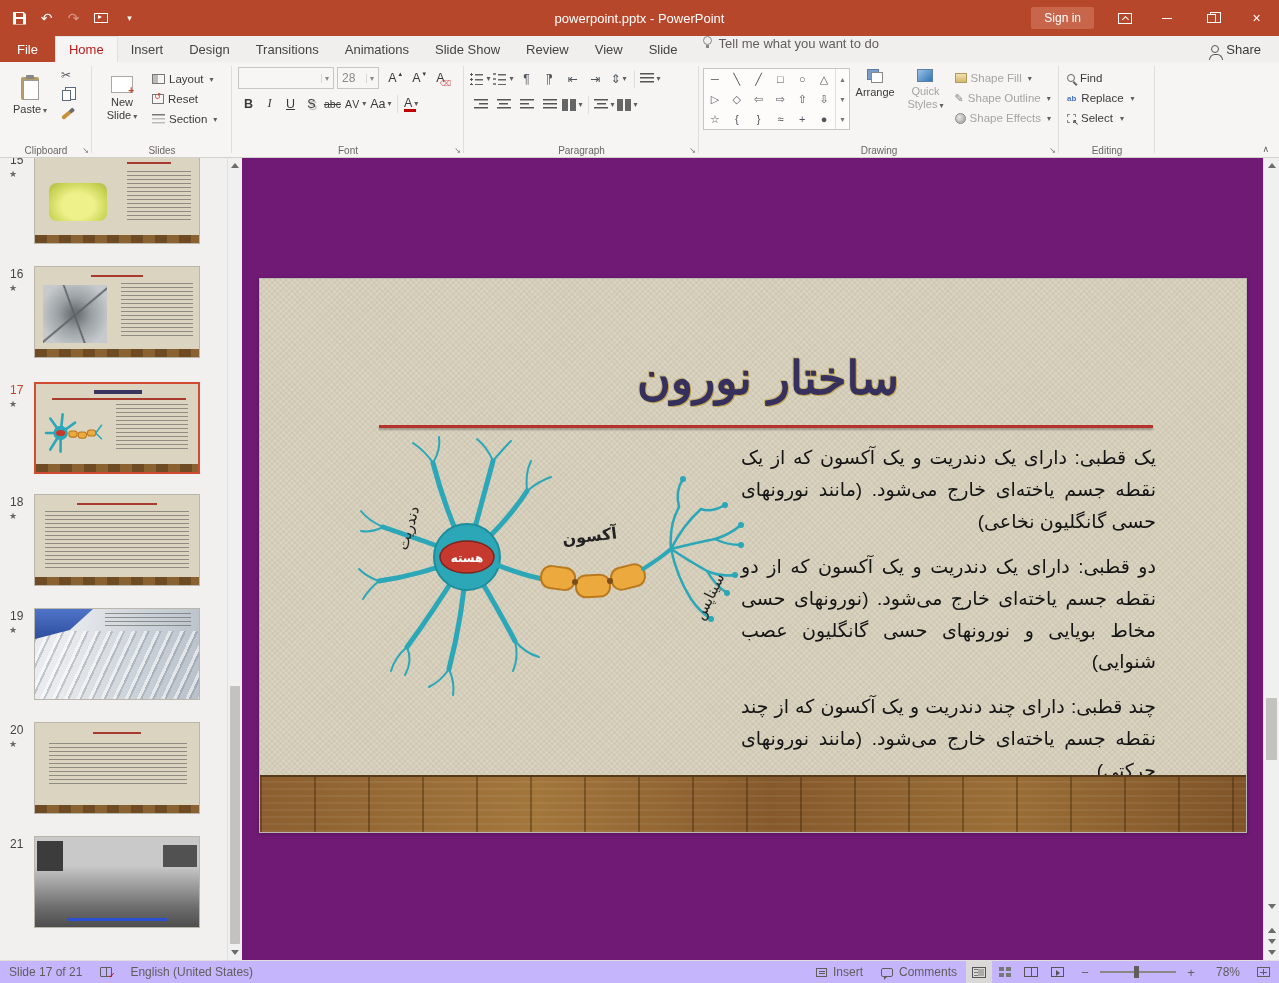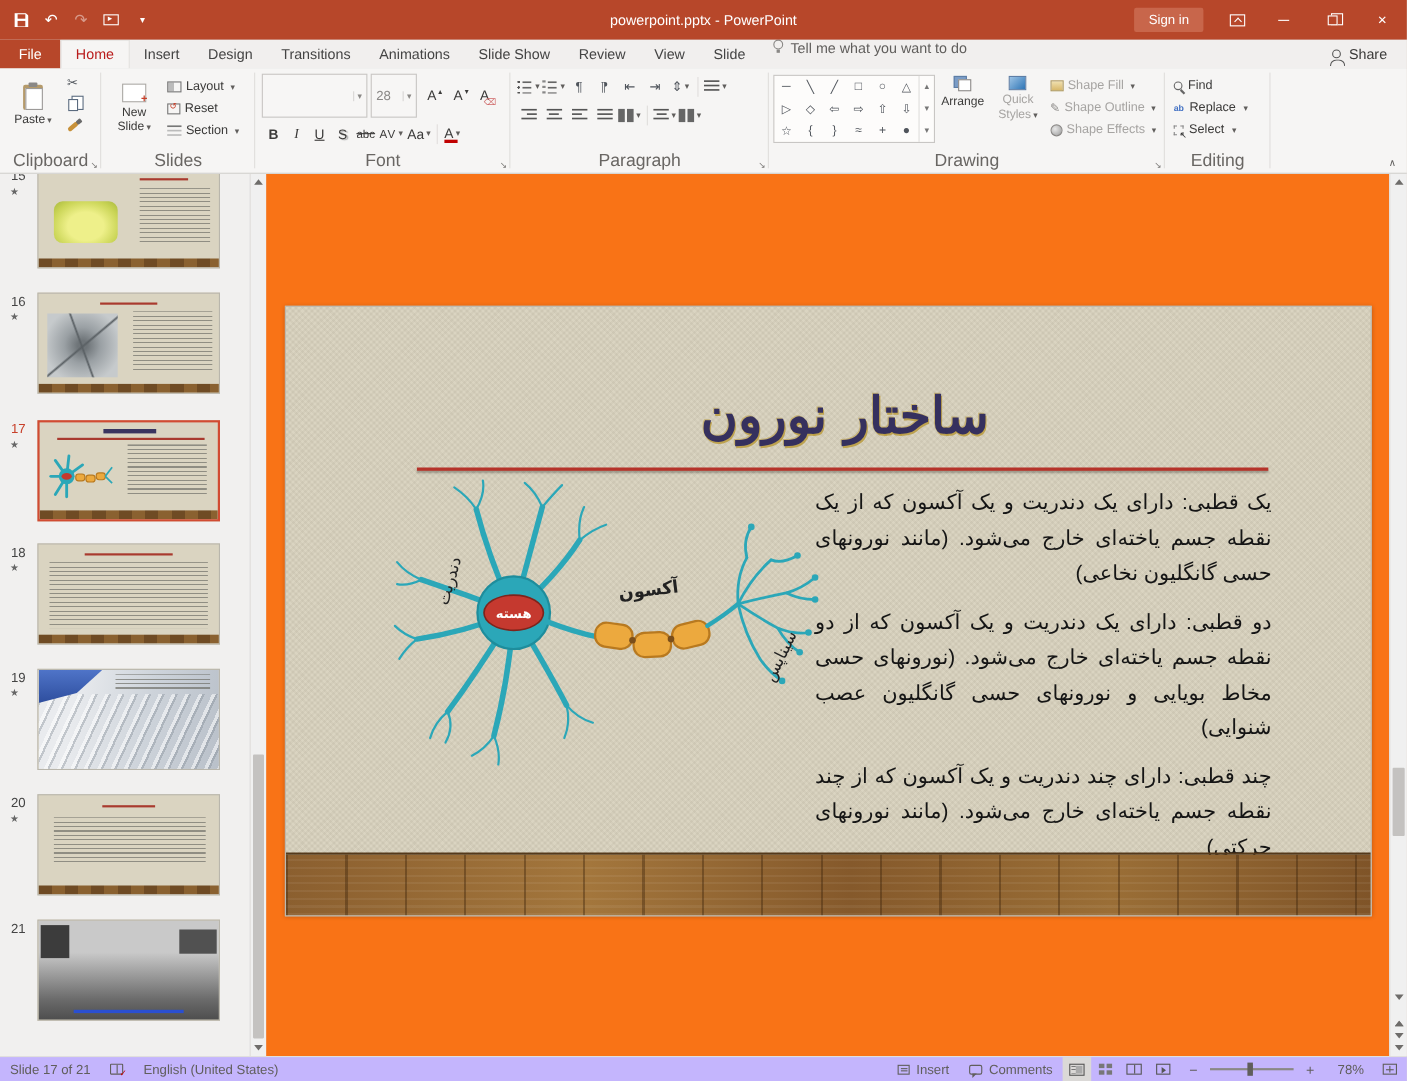--- a/index.html
+++ b/index.html
@@ -38,21 +38,21 @@
   .i-bulb { width:9px; height:9px; border:1.5px solid #8A8886; border-radius:50%; position:relative; }
   .i-bulb::after { content:""; position:absolute; left:2px; top:8px; width:3px; height:3px; background:#8A8886; }
   .share { margin-left:auto; margin-right:18px; display:flex; align-items:center; gap:7px; color:#3B3A39; }
   .i-person { width:8px; height:8px; border:1.5px solid #555; border-radius:50%; position:relative; }
   .i-person::after { content:""; position:absolute; left:-3px; top:8px; width:12px; height:5px; border:1.5px solid #555; border-bottom:none; border-radius:6px 6px 0 0; }
 
   
   .ribbon { position:absolute; top:62px; left:0; right:0; height:96px; background:#F6F5F4; border-bottom:1px solid #D2D0CE; display:flex; z-index:30; }
   .rgroup { position:relative; height:100%; padding:3px 4px 16px 4px; flex-shrink:0; }
   .rgroup::after { content:""; position:absolute; right:0; top:4px; bottom:4px; width:1px; background:#E0DEDC; }
-  .glabel { position:absolute; bottom:1px; left:0; right:0; text-align:center; font-size:16px; color:#696663; }
+  .glabel { position:absolute; bottom:1px; left:0; right:0; text-align:center; font-size:10px; color:#696663; }
   .launcher { position:absolute; right:3px; bottom:2px; font-size:8px; color:#7A7876; line-height:1; }
   .caret::after { content:"▾"; font-size:8px; color:#605E5C; margin-left:2px; }
   .row { display:flex; align-items:center; }
   .col { display:flex; flex-direction:column; }
   .bb { display:flex; flex-direction:column; align-items:center; width:52px; font-size:11px; color:#3B3A39; line-height:1.2; padding-top:4px; text-align:center; }
   .bb .cap { margin-top:3px; }
   .sbtn { display:flex; align-items:center; gap:4px; font-size:11.5px; color:#3B3A39; height:20px; padding:0 4px; white-space:nowrap; }
   .sico { width:20px; height:20px; display:flex; align-items:center; justify-content:center; font-size:12px; color:#50555C; }
   .grayed { color:#A6A4A2 !important; }
 
@@ -63,21 +63,21 @@
   .i-copy::after { content:""; position:absolute; left:2.5px; top:-3.5px; width:9px; height:11px; border:1px solid #5B6B7F; background:#fff; z-index:-1; }
   .i-painter { width:11px; height:4px; background:#C7913A; border-radius:2px; transform:rotate(-40deg); position:relative; }
   .i-painter::after { content:""; position:absolute; right:-4px; top:0; width:5px; height:4px; background:#6B6B6B; border-radius:1px; }
   .i-newslide { width:22px; height:17px; background:#fff; border:1px solid #ABA8A4; position:relative; }
   .i-newslide::after { content:"+"; position:absolute; right:-2px; bottom:-5px; font-size:10px; color:#C8402A; font-weight:bold; }
   .i-layout { width:13px; height:10px; border:1px solid #777; background:linear-gradient(90deg,#BBB 0 5px,transparent 5px); }
   .i-reset { width:12px; height:10px; border:1px solid #777; position:relative; }
   .i-reset::after { content:"↺"; position:absolute; left:1px; top:-3px; font-size:8px; color:#C8402A; }
   .i-section { width:13px; height:10px; background:linear-gradient(#777 0 0) 0 0/13px 1.5px no-repeat, linear-gradient(#BBB 0 0) 0 4px/13px 1.5px no-repeat, linear-gradient(#BBB 0 0) 0 8px/13px 1.5px no-repeat; }
 
-  .combo { height:40px; border:1px solid #C8C6C4; background:#F7F6F5; display:flex; align-items:center; font-size:12px; color:#8A8886; padding:0 4px; position:relative; }
+  .combo { height:22px; border:1px solid #C8C6C4; background:#F7F6F5; display:flex; align-items:center; font-size:12px; color:#8A8886; padding:0 4px; position:relative; }
   .combo .cv { flex:1; }
   .combo::after { content:"▾"; font-size:8px; color:#8A8886; border-left:1px solid #D8D6D4; padding-left:3px; margin-left:3px; }
   .fbtn { min-width:21px; height:21px; display:flex; align-items:center; justify-content:center; font-size:12.5px; color:#3B3A39; padding:0 2px; position:relative; }
   .fb-bold span { font-weight:800; }
   .fb-italic span { font-style:italic; font-family:"Liberation Serif",serif; }
   .fb-underline span { text-decoration:underline; }
   .fb-shadow span { text-shadow:1.5px 1.5px 1px #AAA; }
   .fb-strike span { text-decoration:line-through; font-size:10.5px; }
   .fb-spacing span { font-size:10.5px; letter-spacing:1px; }
   .fb-grow::after { content:"▴"; font-size:7px; position:absolute; top:2px; right:1px; color:#3B3A39; }
@@ -145,21 +145,21 @@
   .t21-bg::after { content:""; position:absolute; right:2px; top:8px; width:34px; height:22px; background:#515151; }
   .t21-blue { position:absolute; bottom:6px; left:32px; width:100px; height:3px; background:#2A4FD0; }
 
   .pane-scroll { position:absolute; top:158px; left:227px; width:15px; bottom:23px; background:#F0F0F0; border-left:1px solid #E1DFDD; }
   .sarrow { position:absolute; left:0; width:100%; height:15px; display:flex; align-items:center; justify-content:center; }
   .tri-up { width:0; height:0; border-left:4px solid transparent; border-right:4px solid transparent; border-bottom:5px solid #6E6C6A; }
   .tri-down { width:0; height:0; border-left:4px solid transparent; border-right:4px solid transparent; border-top:5px solid #6E6C6A; }
   .sthumb { position:absolute; left:2px; right:2px; background:#C4C2C0; border-radius:1px; }
 
   
-  .canvas { position:absolute; top:158px; left:242px; right:16px; bottom:23px; background:#f97316;text-decoration:underline; }
+  .canvas { position:absolute; top:158px; left:242px; right:16px; bottom:23px; background:#701a75;text-decoration:underline; }
   .slide { position:absolute; left:17px; top:120px; width:988px; height:555px; background:#DAD4C1; border:1px solid #BBB8B0; box-shadow:0 1px 4px rgba(0,0,0,.25); background-image:repeating-linear-gradient(45deg,rgba(90,80,60,.05) 0 2px,transparent 2px 4px),repeating-linear-gradient(-45deg,rgba(90,80,60,.05) 0 2px,transparent 2px 4px); }
   .slide-title { position:absolute; top:72px; left:0; right:-30px; text-align:center; font-size:46px; font-weight:bold; color:#35305E; font-family:"DejaVu Serif","Liberation Serif",serif; direction:rtl; text-shadow:1px 1px 0 rgba(185,154,60,.85), -1px -1px 0 rgba(185,154,60,.55); }
   .red-divider { position:absolute; top:146px; left:119px; right:93px; height:3px; background:#B5332A; box-shadow:0 2px 2px rgba(0,0,0,.28); }
   .slide-body { position:absolute; top:163px; right:90px; width:415px; direction:rtl; text-align:justify; text-align-last:right; font-size:19px; line-height:1.68; color:#151515; }
   .slide-body p { margin-bottom:13px; }
   .neuron { position:absolute; left:95px; top:150px; width:400px; height:285px; }
   .wood { position:absolute; bottom:0; left:0; right:0; height:57px; border-top:2px solid #54391B; background-image:repeating-linear-gradient(90deg,rgba(60,35,10,.4) 0 2px,transparent 2px 54px),repeating-linear-gradient(0deg,rgba(255,255,255,.06) 0 2px,transparent 2px 7px),linear-gradient(90deg,#8B5F2F,#A3763C 28%,#85592B 52%,#9A6E36 76%,#7F5428); }
 
   
   .vscroll { position:absolute; top:158px; right:0; width:16px; bottom:23px; background:#F0F0F0; border-left:1px solid #E1DFDD; }

